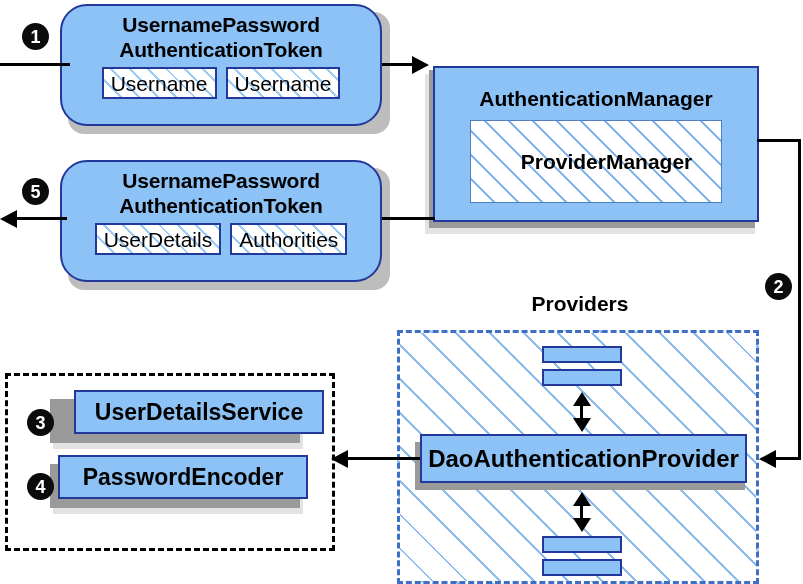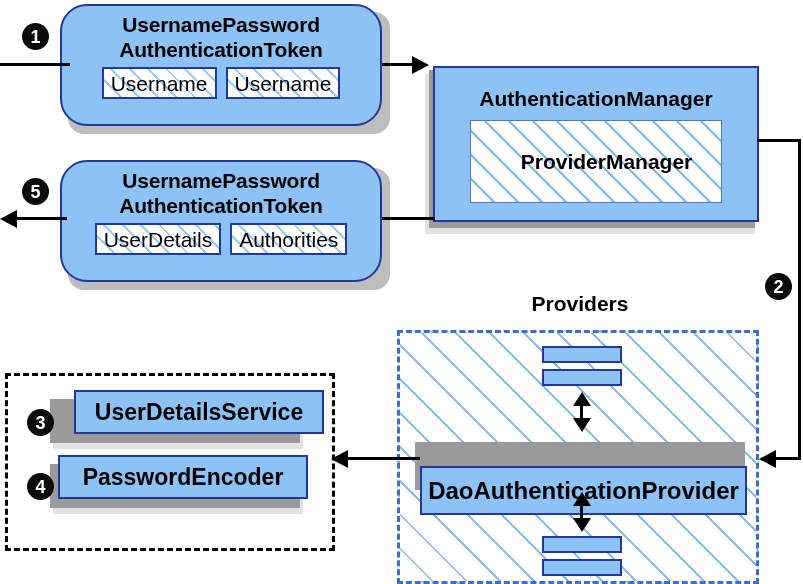--- a/index.html
+++ b/index.html
@@ -284,21 +284,21 @@
 
   <div class="bar abs" style="left:542px; top:346px; width:80px; height:17px;"></div>
   <div class="bar abs" style="left:542px; top:369px; width:80px; height:17px;"></div>
 
   <div class="arrow-u" style="left:573px; top:392px;"></div>
   <div class="line-v" style="left:580px; top:400px; height:22px;"></div>
   <div class="arrow-d" style="left:573px; top:418px;"></div>
 
   <div class="shadow-lt" style="left:418px; top:446px; width:330px; height:50px;"></div>
   <div class="shadow-sm" style="left:415px; top:442px; width:330px; height:48px;"></div>
-  <div class="dao-box abs" style="left:420px; top:434px; width:327px; height:49px;margin-top:32px;">DaoAuthenticationProvider</div>
+  <div class="dao-box abs" style="left:420px; top:434px; width:327px; height:49px;">DaoAuthenticationProvider</div>
 
   <div class="arrow-u" style="left:573px; top:492px;"></div>
   <div class="line-v" style="left:580px; top:500px; height:22px;"></div>
   <div class="arrow-d" style="left:573px; top:518px;"></div>
 
   <div class="bar abs" style="left:542px; top:536px; width:80px; height:17px;"></div>
   <div class="bar abs" style="left:542px; top:559px; width:80px; height:17px;"></div>
 
   <div class="line-h" style="left:348px; top:457px; width:72px;"></div>
   <div class="arrow-l" style="left:331px; top:450px;"></div>

